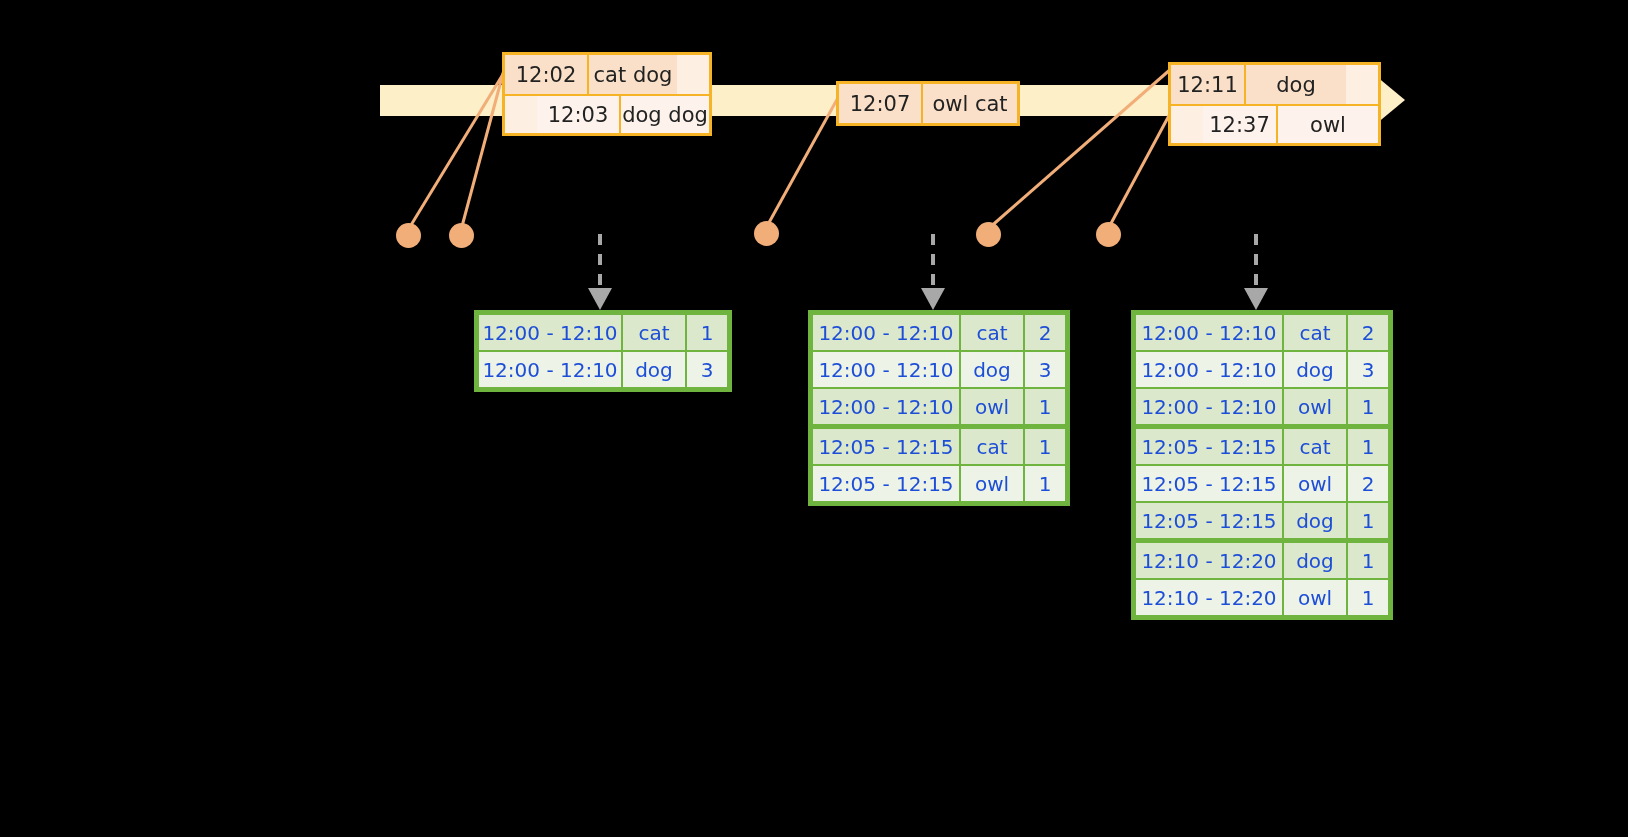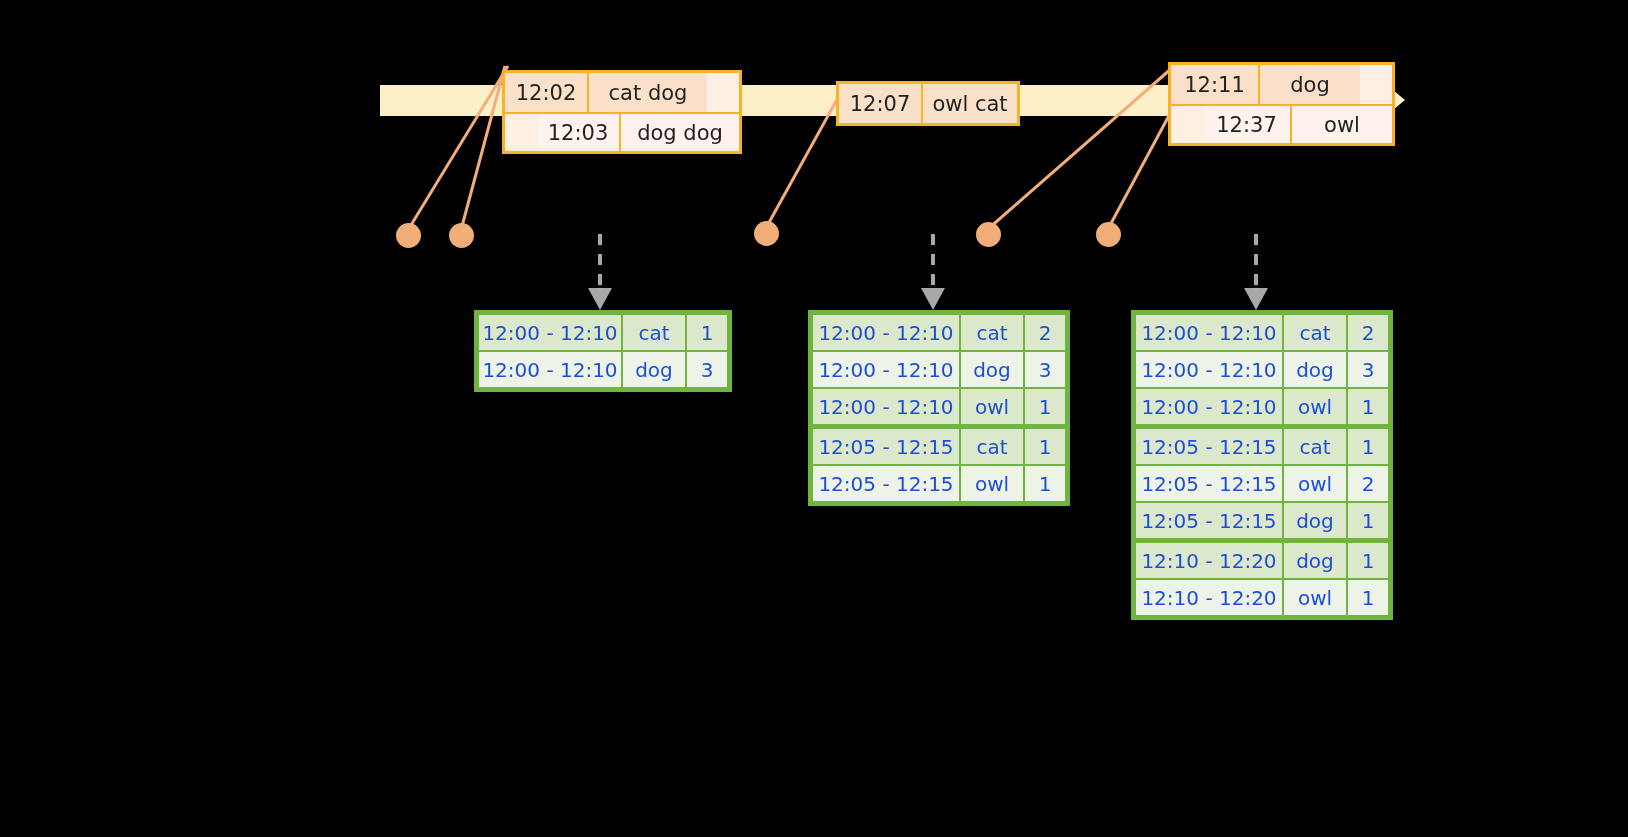--- a/index.html
+++ b/index.html
@@ -71,30 +71,30 @@
     justify-content: center;
     box-sizing: border-box;
     font-size: 21px;
     color: #222222;
     background: #FDF3EC;
   }
   .ev-time {
     border-right: 2px solid #F5B325;
   }
 
-  #event-box-1 { left: 502px; top: 70px; }
+  #event-box-1 { left: 502px; top: 52px; }
   #event-box-1 .ev-time { width: 84px; }
-  #event-box-1 .ev-text { width: 118px; }
+  #event-box-1 .ev-text { width: 88px; }
 
   #event-box-2 { left: 836px; top: 81px; }
   #event-box-2 .ev-time { width: 84px; }
   #event-box-2 .ev-text { width: 94px; }
 
   #event-box-3 { left: 1168px; top: 62px; }
-  #event-box-3 .ev-time { width: 89px; }
+  #event-box-3 .ev-time { width: 75px; }
   #event-box-3 .ev-text { width: 100px; }
 
   
   .dot {
     position: absolute;
     width: 25px;
     height: 25px;
     border-radius: 50%;
     background: #F2AE79;
   }

